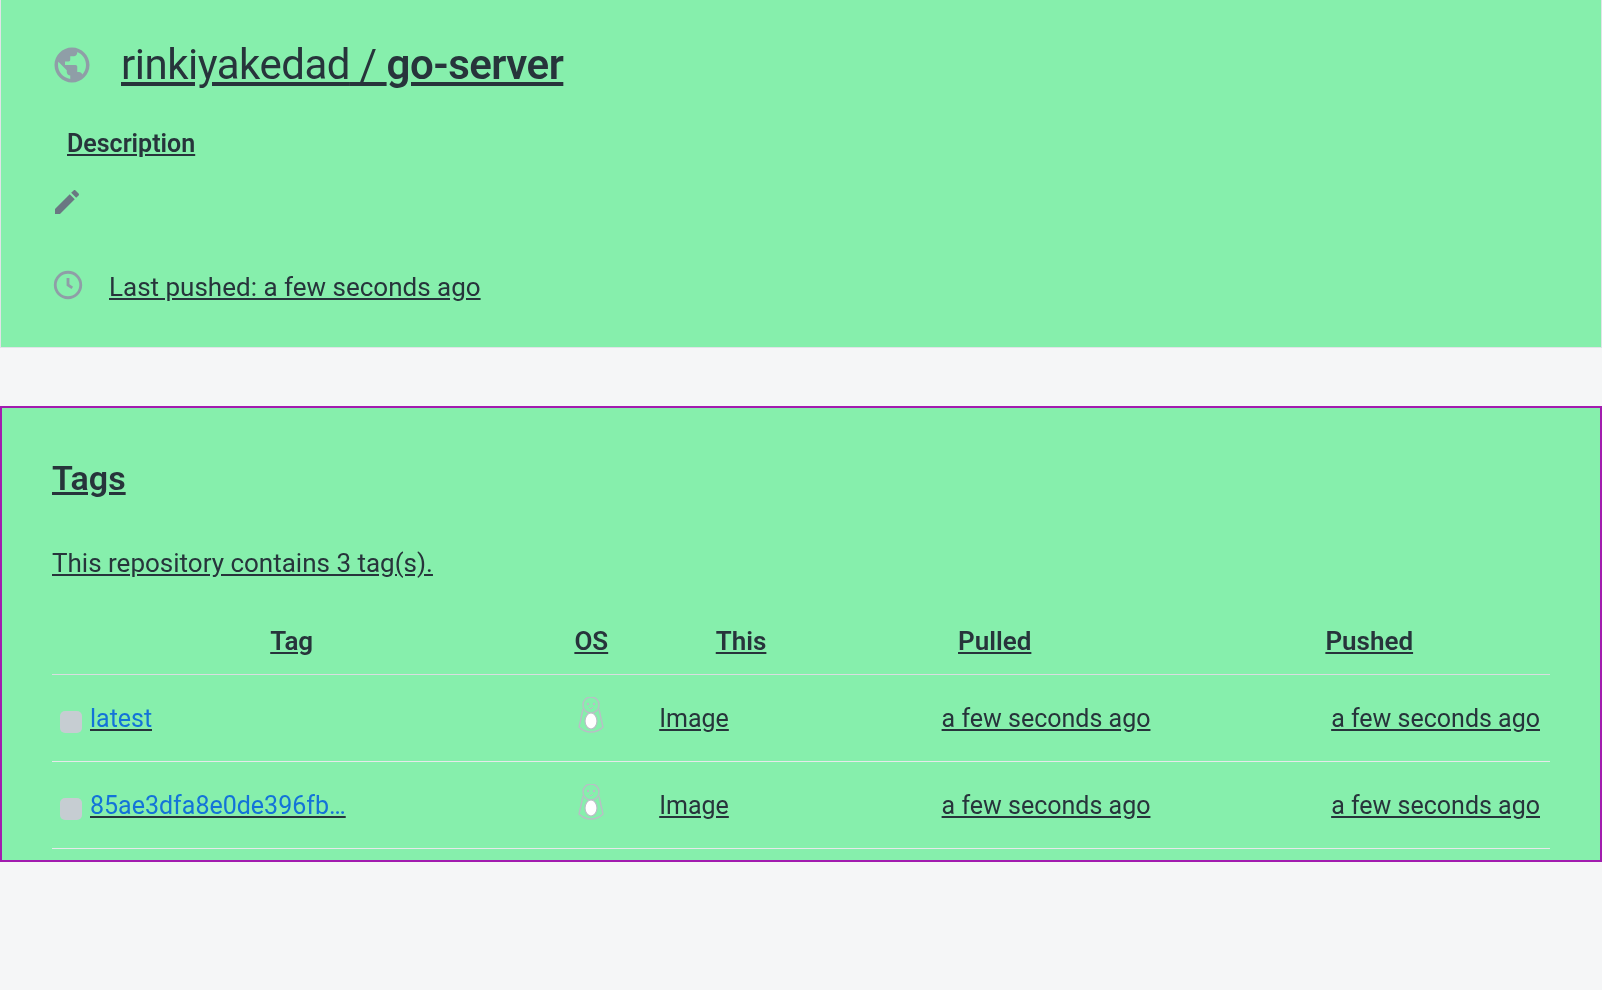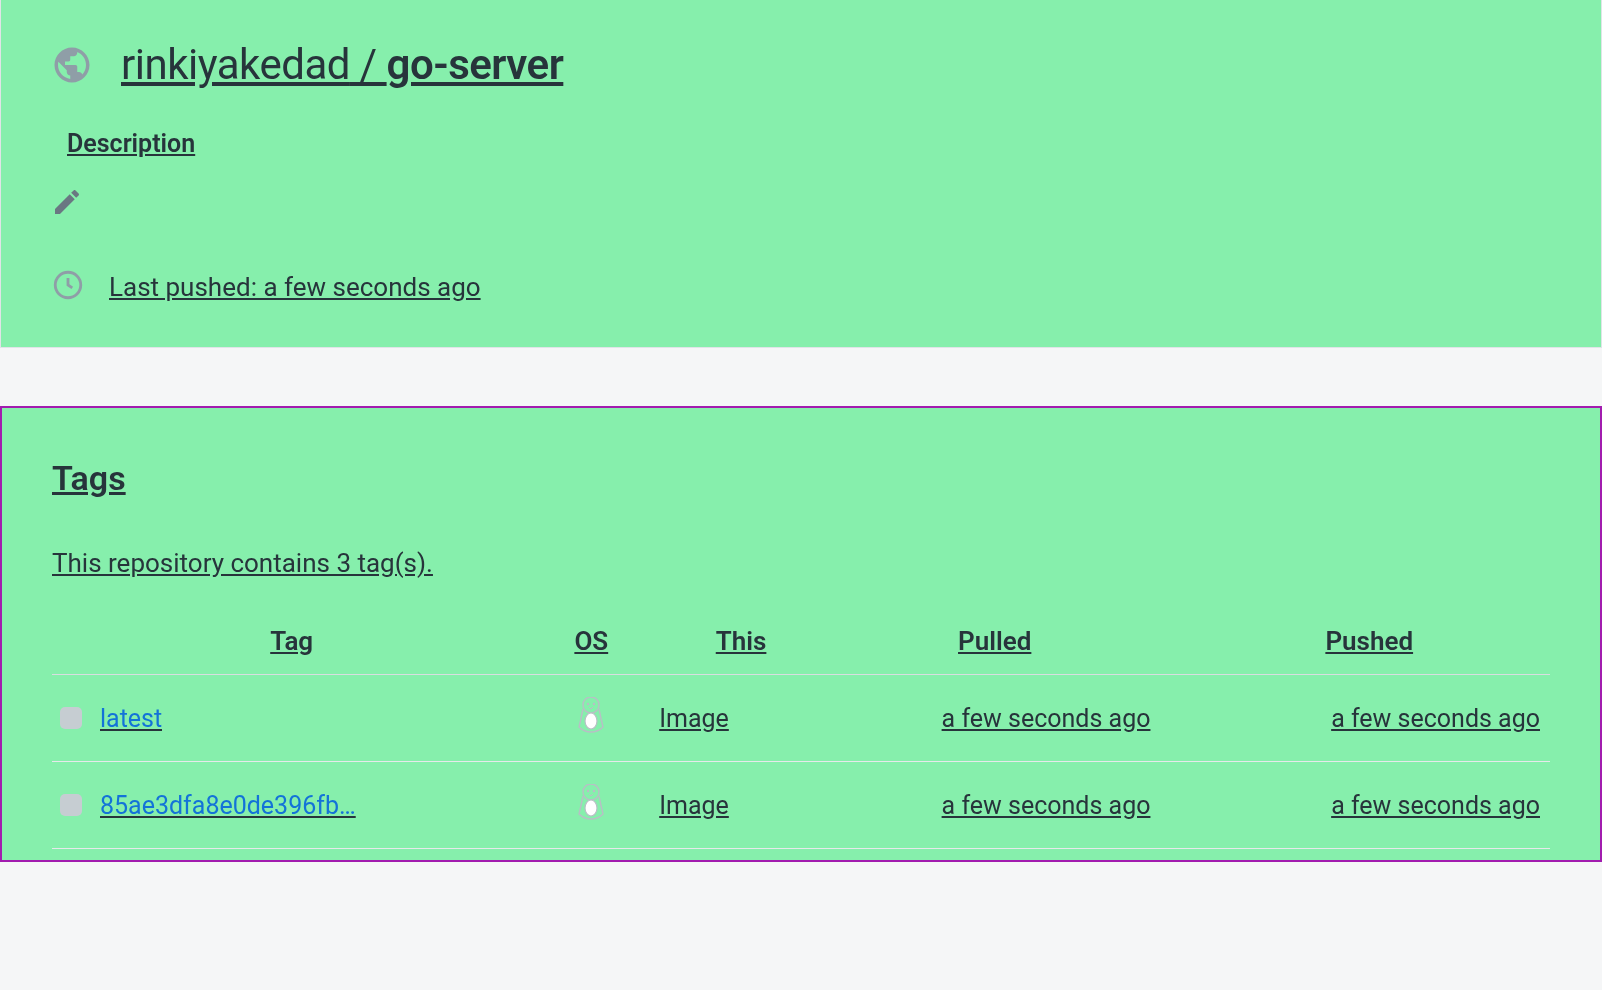--- a/index.html
+++ b/index.html
@@ -117,22 +117,22 @@
     .col-tag { width: 32%; }
     .col-os { width: 8%; text-align: center; }
     .col-type { width: 12%; }
     .col-pulled { width: 24%; text-align: right; padding-right: 40px !important; }
     .col-pushed { width: 24%; text-align: right; padding-right: 10px !important; }
     .tags-table th.col-os { }
     .tags-table th.col-pulled { text-align: center; padding-right: 40px; }
     .tags-table th.col-pushed { text-align: center; padding-right: 10px; }
     .tag-cell {
       display: flex;
-      align-items: center;
-      gap: 18px;
+      align-items: flex-end;
+      gap: 8px;
     }
     .tag-square {
       width: 22px;
       height: 22px;
       background: #c6cdd2;
       border-radius: 5px;
       flex-shrink: 0;
     }
     .tag-link {
       color: #1373d8;

